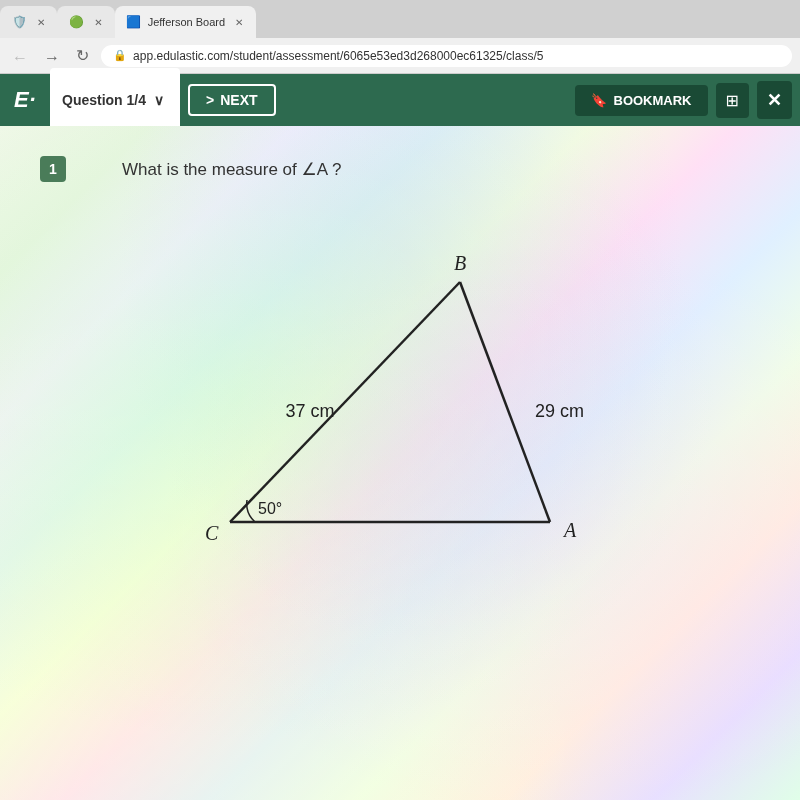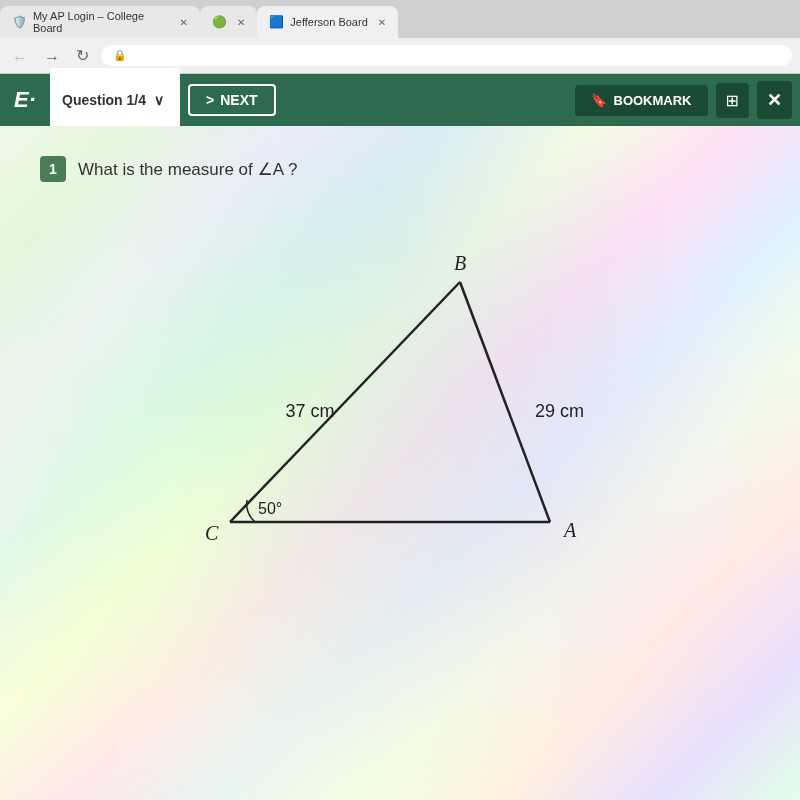--- a/index.html
+++ b/index.html
@@ -227,20 +227,21 @@
       display: flex;
       align-items: center;
       justify-content: center;
       font-weight: bold;
       font-size: 14px;
     }
 
     .question-text {
       font-size: 17px;
       color: #333;
+      margin-left: 44px;
     }
 
     
     .triangle-container {
       position: relative;
       margin: 20px auto;
       width: 500px;
       height: 380px;
     }
 
@@ -250,40 +251,40 @@
     }
   </style>
 </head>
 <body>
 
 <div class="browser">
 
   <div class="tab-bar">
     <div class="tab">
       <span class="tab-icon">🛡️</span>
-      <span>My AP Login – College Board</span>
       <span class="tab-close">✕</span>
     </div>
     <div class="tab">
       <span class="tab-icon">🟢</span>
       <span class="tab-close">✕</span>
     </div>
     <div class="tab active">
       <span class="tab-icon">🟦</span>
       <span>Jefferson Board</span>
       <span class="tab-close">✕</span>
     </div>
   </div>
 
   <div class="address-bar">
     <button class="nav-btn disabled">←</button>
     <button class="nav-btn">→</button>
     <button class="nav-btn">↻</button>
     <div class="url-box">
       <span class="lock-icon">🔒</span>
+      <span>app.edulastic.com/student/assessment/6065e53ed3d268000ec61325/class/5</span>
     </div>
   </div>
 
   <div class="app-toolbar">
     <div class="app-logo">E·</div>
     <div class="question-selector">
       <span>Question 1/4</span>
       <span>∨</span>
     </div>
     <button class="next-btn">

